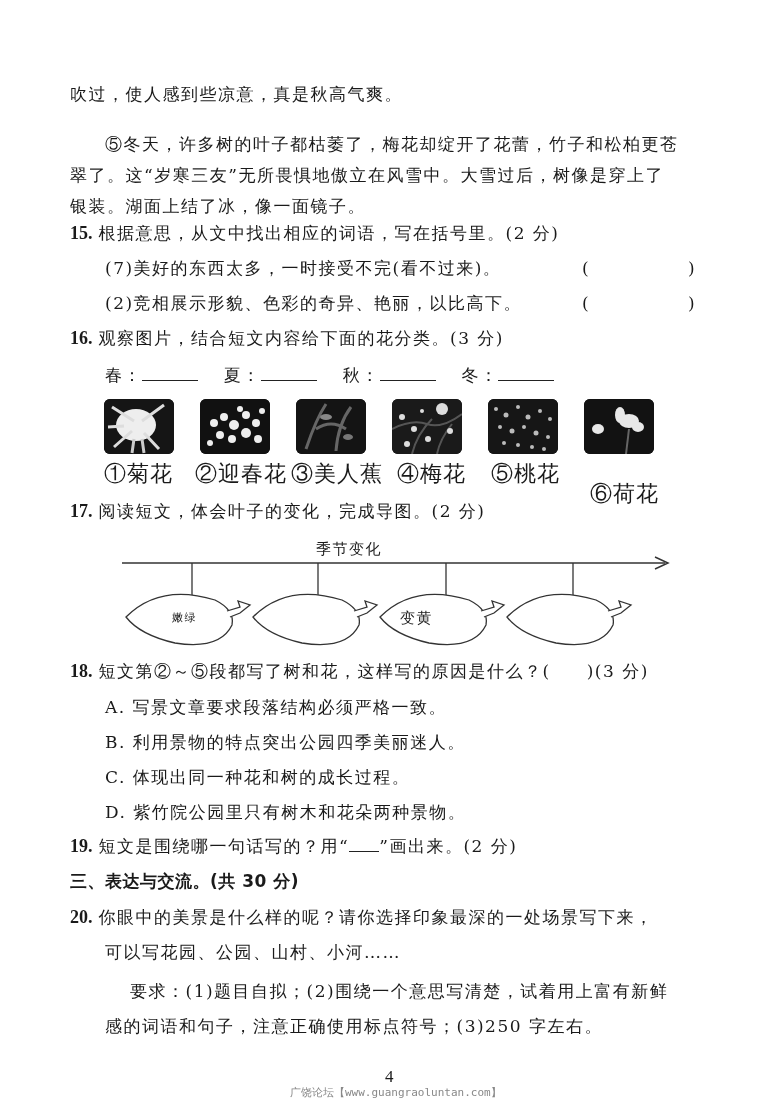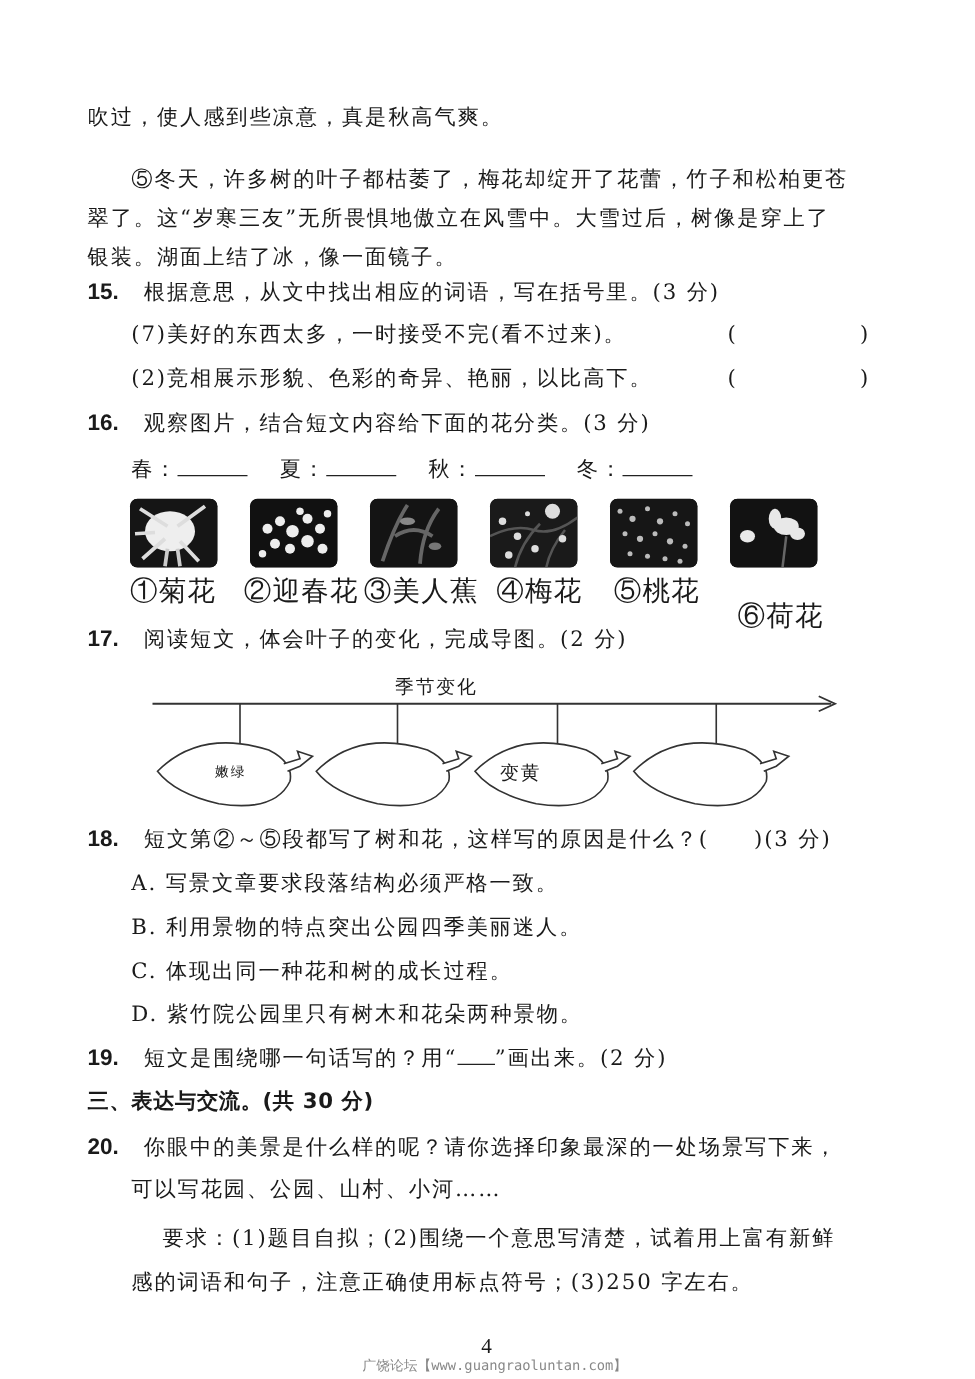--- a/index.html
+++ b/index.html
@@ -2,21 +2,21 @@
 <html><head>
 <meta charset="utf-8">
 <style>
   html, body { margin:0; padding:0; }
   body {
     width:780px; height:1103px; background:#ffffff; position:relative; overflow:hidden;
     font-family: "DejaVu Serif", "Liberation Serif", serif; color:#1a1a1a;
   }
   .abs { position:absolute; }
   .line { position:absolute; font-size:17px; line-height:22px; white-space:nowrap; letter-spacing:1.5px; }
-  .qnum { font-family:Liberation Sans, sans-serif; font-weight:bold; font-size:18px; letter-spacing:0; margin-right:20px; }
+  .qnum { font-family:Liberation Serif, serif; font-weight:bold; font-size:18px; letter-spacing:0; margin-right:6px; }
   .blank { display:inline-block; border-bottom:1px solid #222; height:16px; vertical-align:baseline; }
   .paren-l, .paren-r { position:absolute; font-size:17px; line-height:22px; }
   .photo {
     position:absolute; width:70px; height:55px; border-radius:6px; overflow:hidden;
     background:#111;
   }
   .photo svg { width:100%; height:100%; display:block; }
   .cap { position:absolute; font-size:22px; line-height:22px; white-space:nowrap; letter-spacing:1px; }
   .section-head { font-family:"DejaVu Sans", "Liberation Sans", sans-serif; font-weight:bold; letter-spacing:0.5px; font-size:17px; }
   .footer-num { position:absolute; font-size:17px; left:385px; top:1067px; font-family:"Liberation Serif", serif; }
@@ -24,21 +24,21 @@
 </style>
 </head>
 <body>
 
 <div class="line" style="left:70px; top:83px;">吹过，使人感到些凉意，真是秋高气爽。</div>
 <div class="line" style="left:105px; top:133px;">⑤冬天，许多树的叶子都枯萎了，梅花却绽开了花蕾，竹子和松柏更苍</div>
 <div class="line" style="left:70px; top:164px;">翠了。这“岁寒三友”无所畏惧地傲立在风雪中。大雪过后，树像是穿上了</div>
 <div class="line" style="left:70px; top:195px;">银装。湖面上结了冰，像一面镜子。</div>
 
 <div class="line" style="left:70px; top:222px;">
-  <span class="qnum">15.</span><span>根据意思，从文中找出相应的词语，写在括号里。(3 分)</span>
+  <span class="qnum">15.</span><span>根据意思，从文中找出相应的词语，写在括号里。(2 分)</span>
 </div>
 <div class="line" style="left:105px; top:257px;">(7)美好的东西太多，一时接受不完(看不过来)。</div>
 <div class="paren-l" style="left:582px; top:257px;">(</div>
 <div class="paren-r" style="left:688px; top:257px;">)</div>
 <div class="abs" style="left:592px; top:255px; width:92px; height:24px;"></div>
 
 <div class="line" style="left:105px; top:292px;">(2)竞相展示形貌、色彩的奇异、艳丽，以比高下。</div>
 <div class="paren-l" style="left:582px; top:292px;">(</div>
 <div class="paren-r" style="left:688px; top:292px;">)</div>
 <div class="abs" style="left:592px; top:290px; width:92px; height:24px;"></div>

